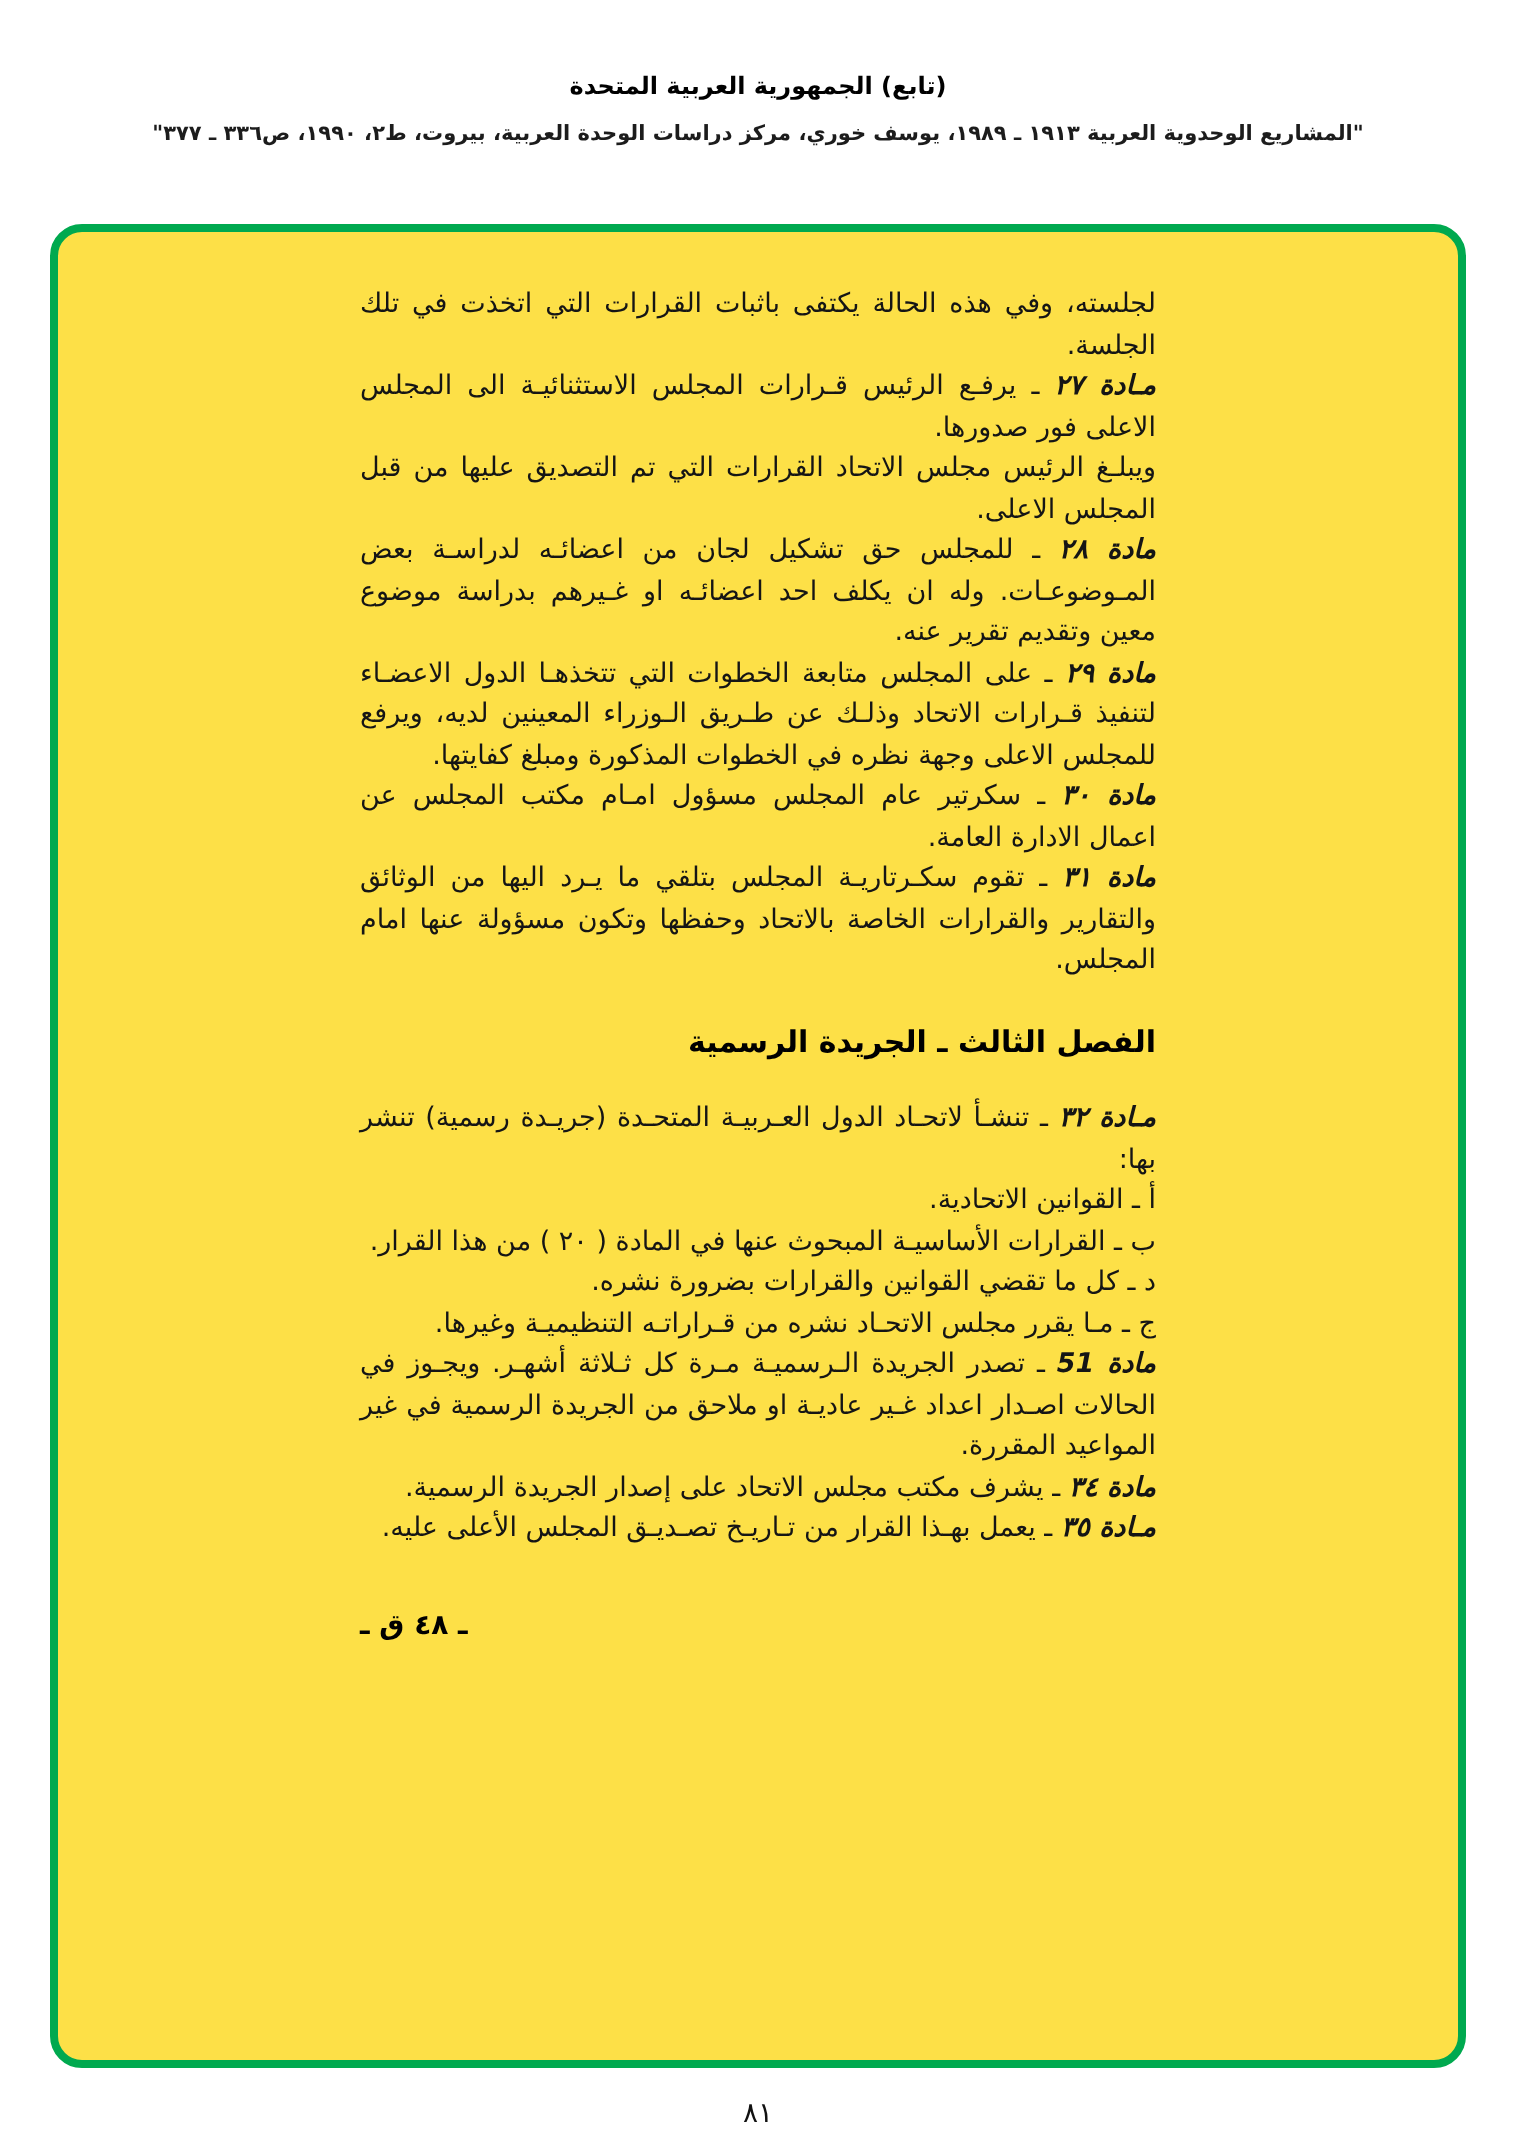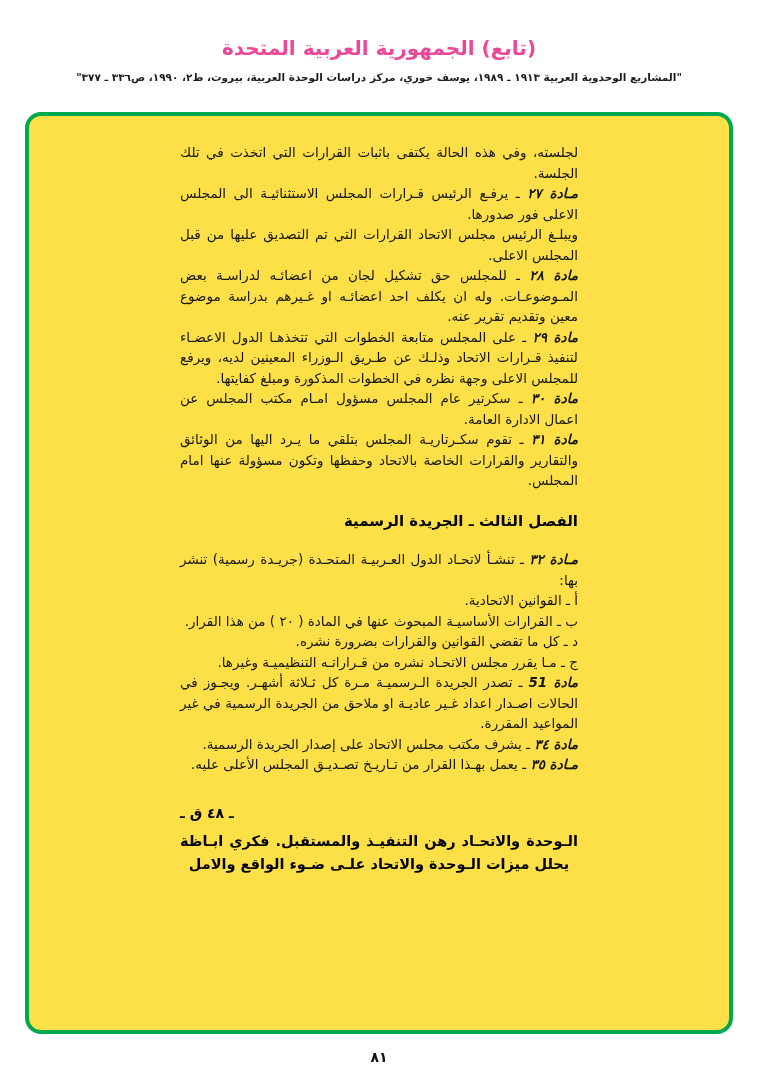--- a/index.html
+++ b/index.html
@@ -6,21 +6,21 @@
   html,body { width:758px; height:1078px; }
   body {
     background:#ffffff;
     font-family:"DejaVu Sans", sans-serif;
     position:relative;
     overflow:hidden;
   }
   .page { position:absolute; inset:0; background:#ffffff; }
 
   .header { position:absolute; top:36px; left:0; right:0; text-align:center; direction:rtl; }
-  .doc-title { font-size:20px; font-weight:bold; color:#ec4899; letter-spacing:0; }
+  .doc-title { font-size:12px; font-weight:bold; color:#000000; letter-spacing:0; }
   .source-line { margin-top:11px; font-size:10.5px; font-weight:bold; color:#1c1c1c; }
 
   .green-box {
     position:absolute;
     left:25px; top:112px;
     width:708px; height:922px;
     border:4px solid #00a94f;
     border-radius:16px;
     background:#fde047;
   }
@@ -52,21 +52,21 @@
     font-size:14.5px;
     line-height:23px;
   }
 
   .page-num {
     position:absolute;
     bottom:13px; left:0; right:0;
     text-align:center;
     direction:rtl;
     font-size:14px;
-    font-weight:bold;
+    font-weight:normal;
     color:#111;
   }
 </style>
 </head>
 <body>
 
 <div class="page">
 
   <div class="header">
     <div class="doc-title">(تابع) الجمهورية العربية المتحدة</div>
@@ -90,21 +90,20 @@
       <p class="para"><b class="lbl"></b><span>أ ـ القوانين الاتحادية.</span></p>
       <p class="para"><b class="lbl"></b><span>ب ـ القرارات الأساسيـة المبحوث عنها في المادة ( ٢٠ ) من هذا القرار.</span></p>
       <p class="para"><b class="lbl"></b><span>د ـ كل ما تقضي القوانين والقرارات بضرورة نشره.</span></p>
       <p class="para"><b class="lbl"></b><span>ج ـ مـا يقرر مجلس الاتحـاد نشره من قـراراتـه التنظيميـة وغيرها.</span></p>
       <p class="para"><b class="lbl">مادة 51</b><span> ـ تصدر الجريدة الـرسميـة مـرة كل ثـلاثة أشهـر. ويجـوز في الحالات اصـدار اعداد غـير عاديـة او ملاحق من الجريدة الرسمية في غير المواعيد المقررة.</span></p>
       <p class="para"><b class="lbl">مادة ٣٤</b><span> ـ يشرف مكتب مجلس الاتحاد على إصدار الجريدة الرسمية.</span></p>
       <p class="para"><b class="lbl">مـادة ٣٥</b><span> ـ يعمل بهـذا القرار من تـاريـخ تصـديـق المجلس الأعلى عليه.</span></p>
 
       <div class="entry">
         <div class="entry-num">ـ ٤٨ ق ـ</div>
-        <div class="entry-title">الـوحدة والاتحـاد رهن التنفيـذ والمستقبل. فكري ابـاظة يحلل ميزات الـوحدة والاتحاد علـى ضـوء الواقع والامل</div>
       </div>
 
     </div>
   </div>
 
   <div class="page-num">٨١</div>
 
 </div>
 
 </body></html>

